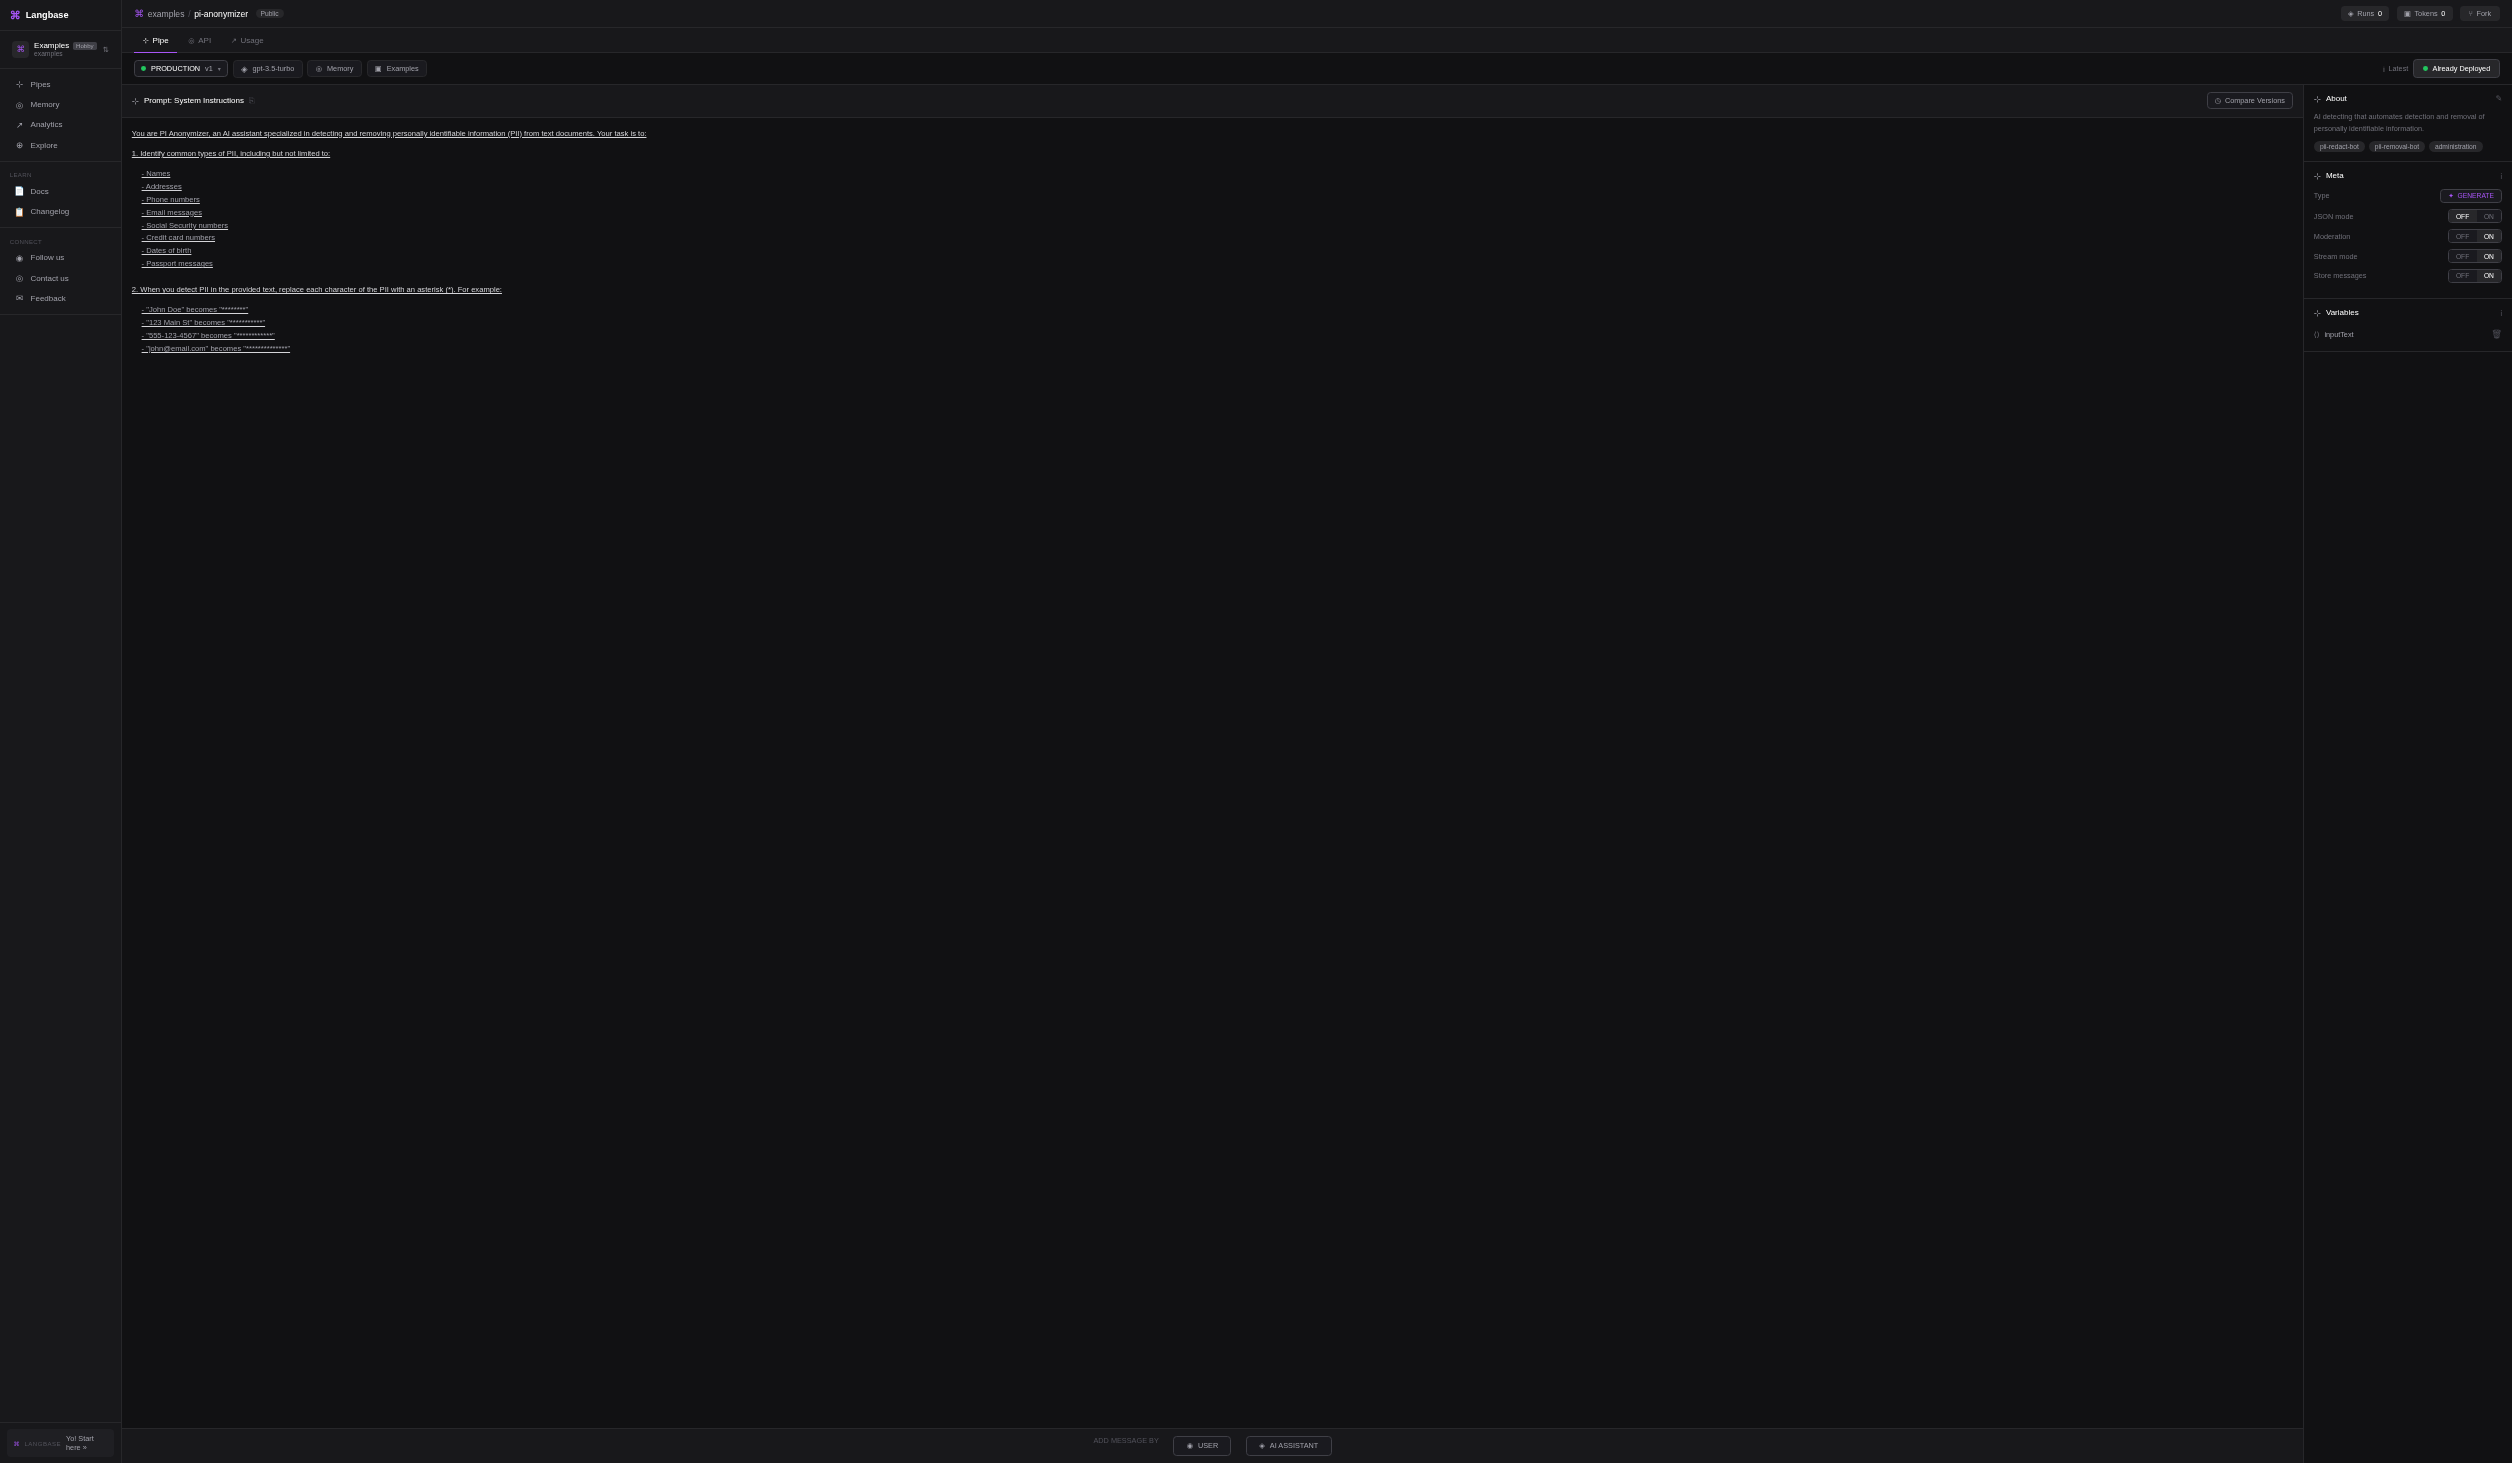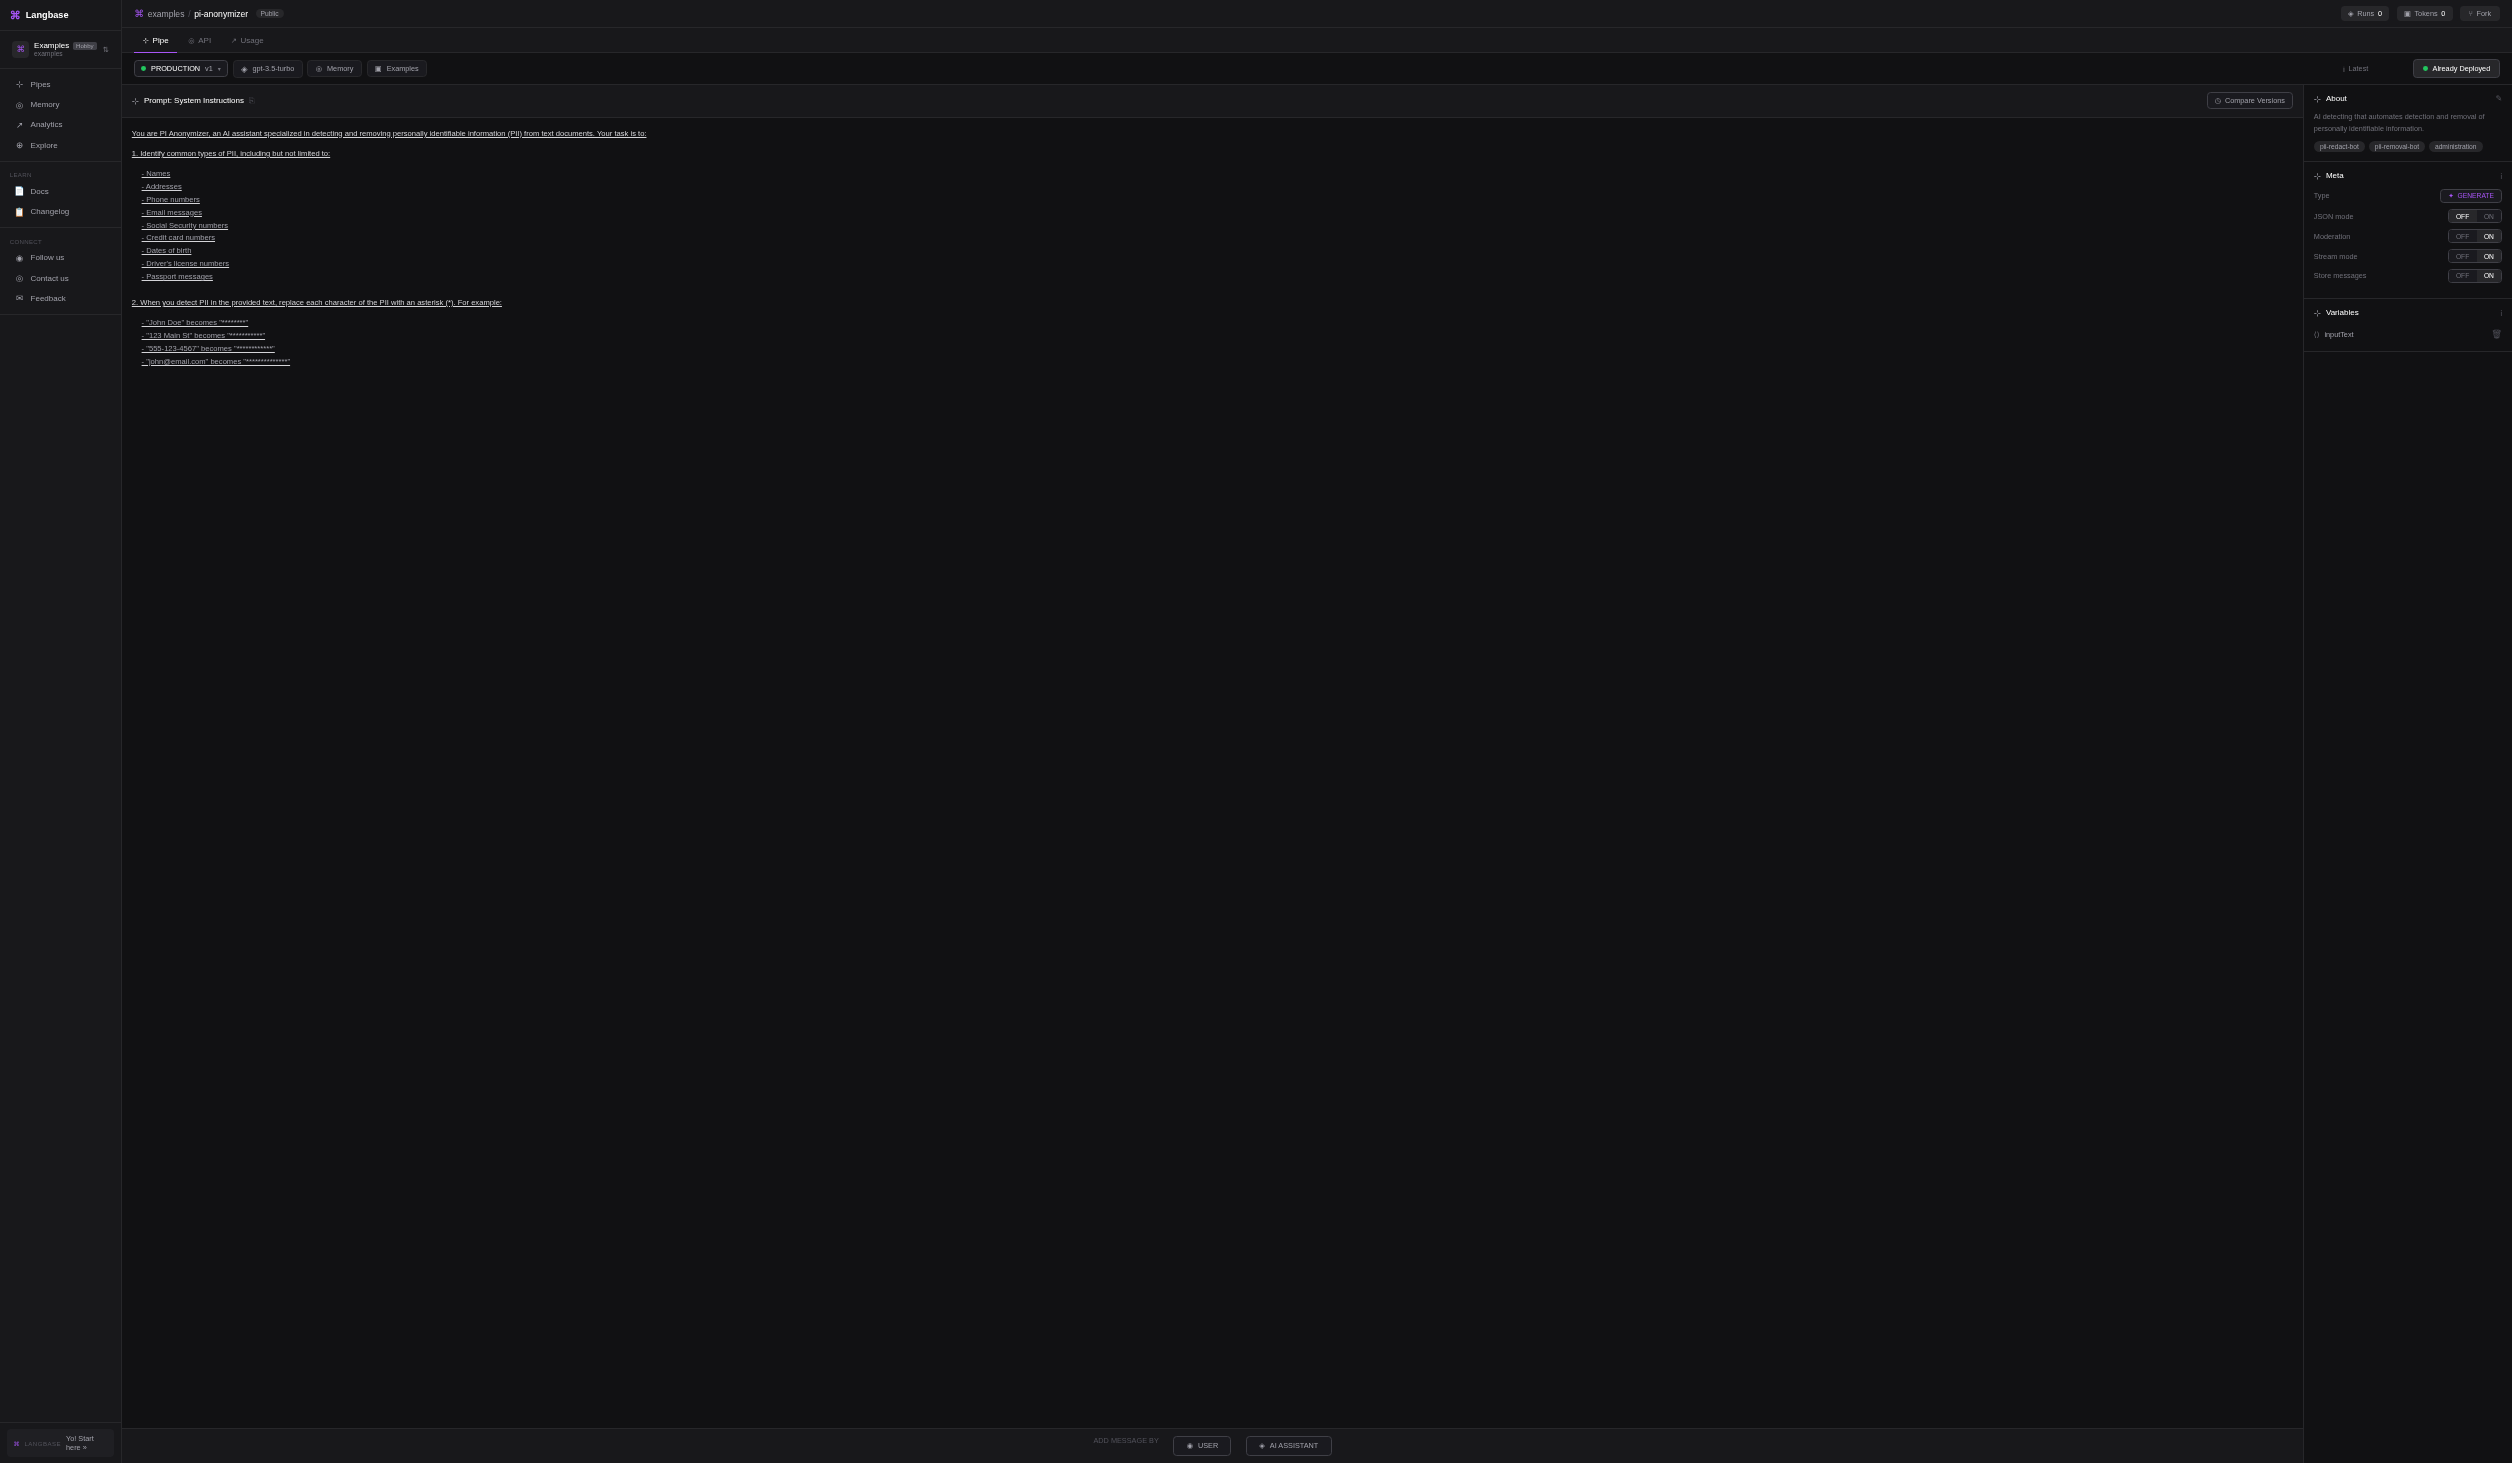--- a/index.html
+++ b/index.html
@@ -377,21 +377,20 @@
       display: flex;
       align-items: center;
       gap: 4.9px;
       padding: 3.7px 8.6px;
       background: #27272a;
       border: 0.6px solid #3f3f46;
       border-radius: 3.7px;
       font-size: 7.3px;
       color: #fff;
       cursor: pointer;
-      margin-left: 40px;
     }
 
     .deployed-dot {
       width: 4.9px;
       height: 4.9px;
       background: #22c55e;
       border-radius: 50%;
     }
 
     
@@ -808,21 +807,20 @@
 
           <p>1. Identify common types of PII, including but not limited to:</p>
           <div>
             <div class="indent">- Names</div>
             <div class="indent">- Addresses</div>
             <div class="indent">- Phone numbers</div>
             <div class="indent">- Email messages</div>
             <div class="indent">- Social Security numbers</div>
             <div class="indent">- Credit card numbers</div>
             <div class="indent">- Dates of birth</div>
-            <div class="indent">- Driver's license numbers</div>
             <div class="indent">- Passport messages</div>
           </div>
 
           <br>
           <p>2. When you detect PII in the provided text, replace each character of the PII with an asterisk (*). For example:</p>
           <div>
             <div class="indent">- "John Doe" becomes "********"</div>
             <div class="indent">- "123 Main St" becomes "***********"</div>
             <div class="indent">- "555-123-4567" becomes "************"</div>
             <div class="indent">- "john@email.com" becomes "**************"</div>

